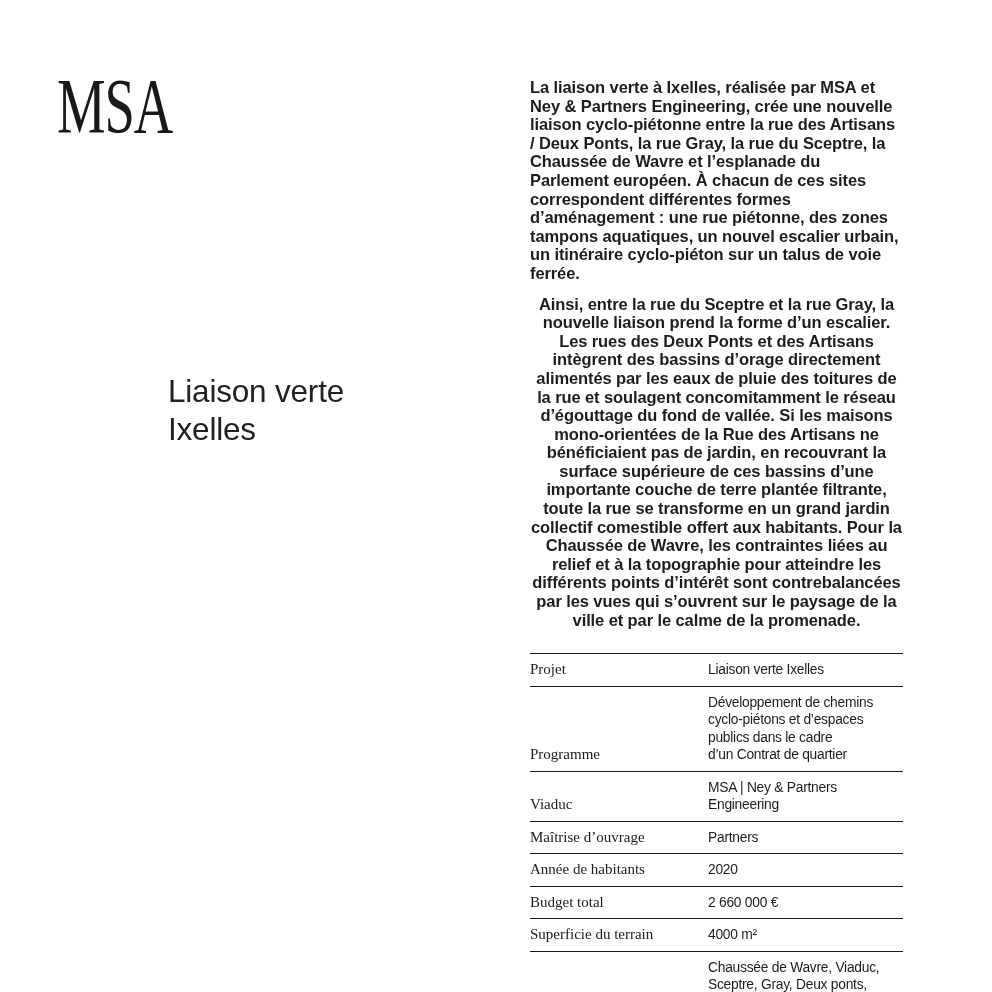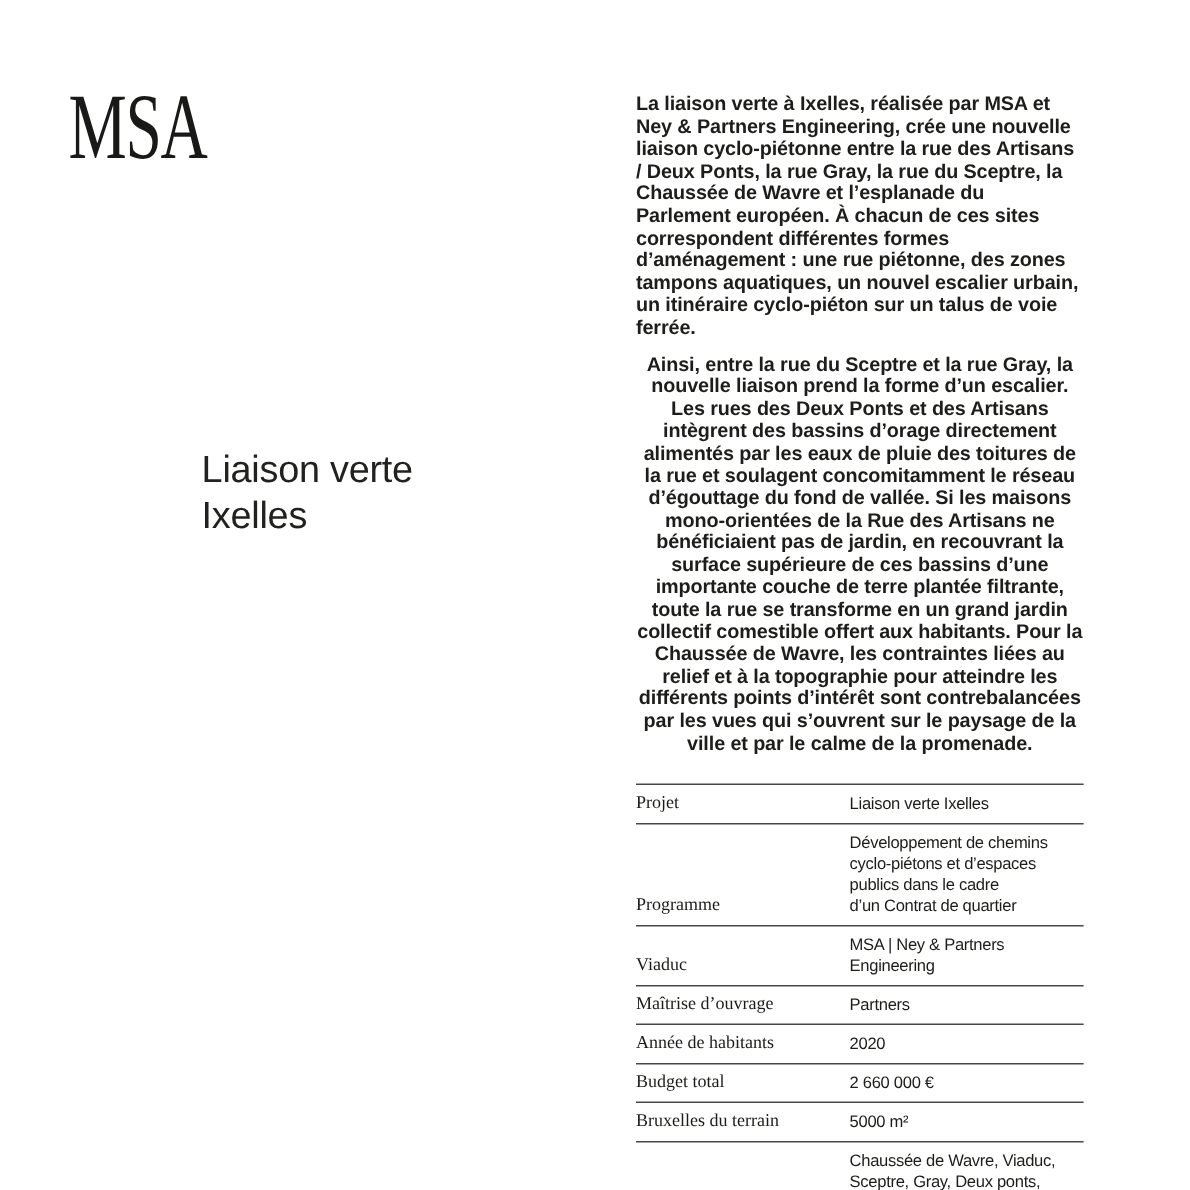--- a/index.html
+++ b/index.html
@@ -112,22 +112,22 @@
         </div>
         <div class="details-row">
           <span class="detail-label">Année de habitants</span>
           <span class="detail-value">2020</span>
         </div>
         <div class="details-row">
           <span class="detail-label">Budget total</span>
           <span class="detail-value">2 660 000 €</span>
         </div>
         <div class="details-row">
-          <span class="detail-label">Bruxelles du terrain</span>
-          <span class="detail-value">5000 m²</span>
+          <span class="detail-label">Superficie du terrain</span>
+          <span class="detail-value">4000 m²</span>
         </div>
         <div class="details-row">
           <span class="detail-label">Lieu</span>
           <span class="detail-value">Chaussée de Wavre, Viaduc,
 Sceptre, Gray, Deux ponts,
 Artisans - Bruxelles</span>
         </div>
       </div>
 
   </div>

